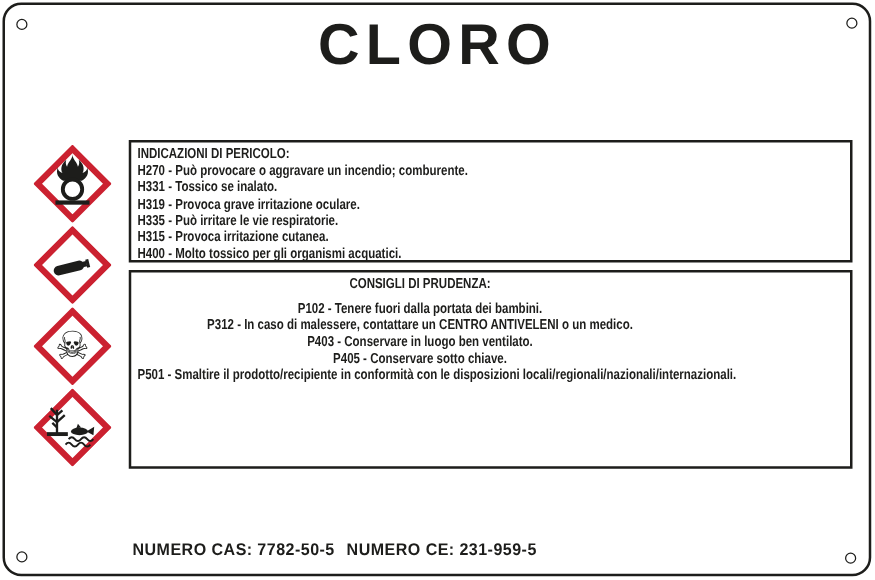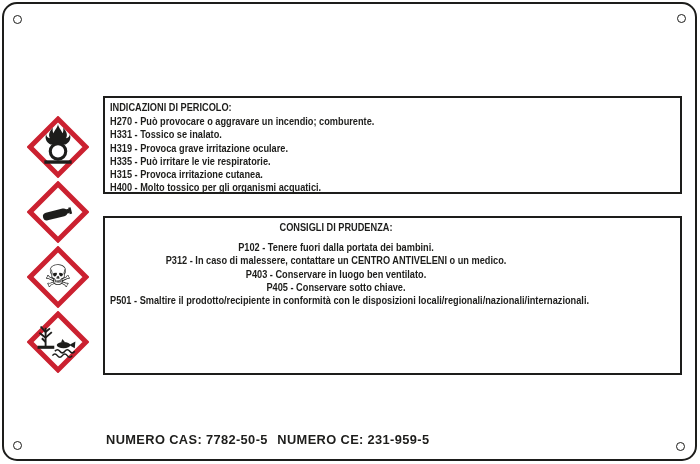--- a/index.html
+++ b/index.html
@@ -59,21 +59,21 @@
 
   .box {
     position: absolute;
     left: 103px;
     width: 579px;
     border: 2px solid var(--text-black);
     background: #fff;
     padding: 3px 5px 0 5px;
     overflow: hidden;
   }
-  .hazard-box { top: 96px; height: 98px; }
+  .hazard-box { top: 112px; height: 98px; }
   .precaution-box { top: 216px; height: 159px; text-align: center; }
 
   .line {
     display: block;
     font-size: 11.5px;
     font-weight: bold;
     line-height: 13.2px;
     white-space: nowrap;
     transform: scaleX(0.8);
     transform-origin: 0 50%;
@@ -101,20 +101,21 @@
 
 <div class="sign">
 
   <div class="plate-border"></div>
 
   <div class="hole hole-tl"></div>
   <div class="hole hole-tr"></div>
   <div class="hole hole-bl"></div>
   <div class="hole hole-br"></div>
 
+  <h1 class="title">CLORO</h1>
 
   <div class="pictograms">
 
     <div class="diamond">
       <svg viewBox="0 0 100 100">
         <path d="M50 5 L95 50 L50 95 L5 50 Z" fill="#fff" stroke="var(--pictogram-red)" stroke-width="8"></path>
         <path d="M50 12 C50 19 44 22 43 28 C41 25 41 22 42 19 C36 24 34 31 37 36 C33 35 31 32 31 29 C28 37 32 43 38 46 L62 46 C68 43 72 37 69 29 C69 32 67 35 63 36 C66 31 64 24 58 19 C59 22 59 25 57 28 C56 22 50 19 50 12 Z" fill="var(--text-black)"></path>
         <circle cx="50" cy="57" r="12.5" fill="#fff" stroke="var(--text-black)" stroke-width="5"></circle>
         <rect x="28" y="71.5" width="44" height="5.5" fill="var(--text-black)"></rect>
       </svg>

